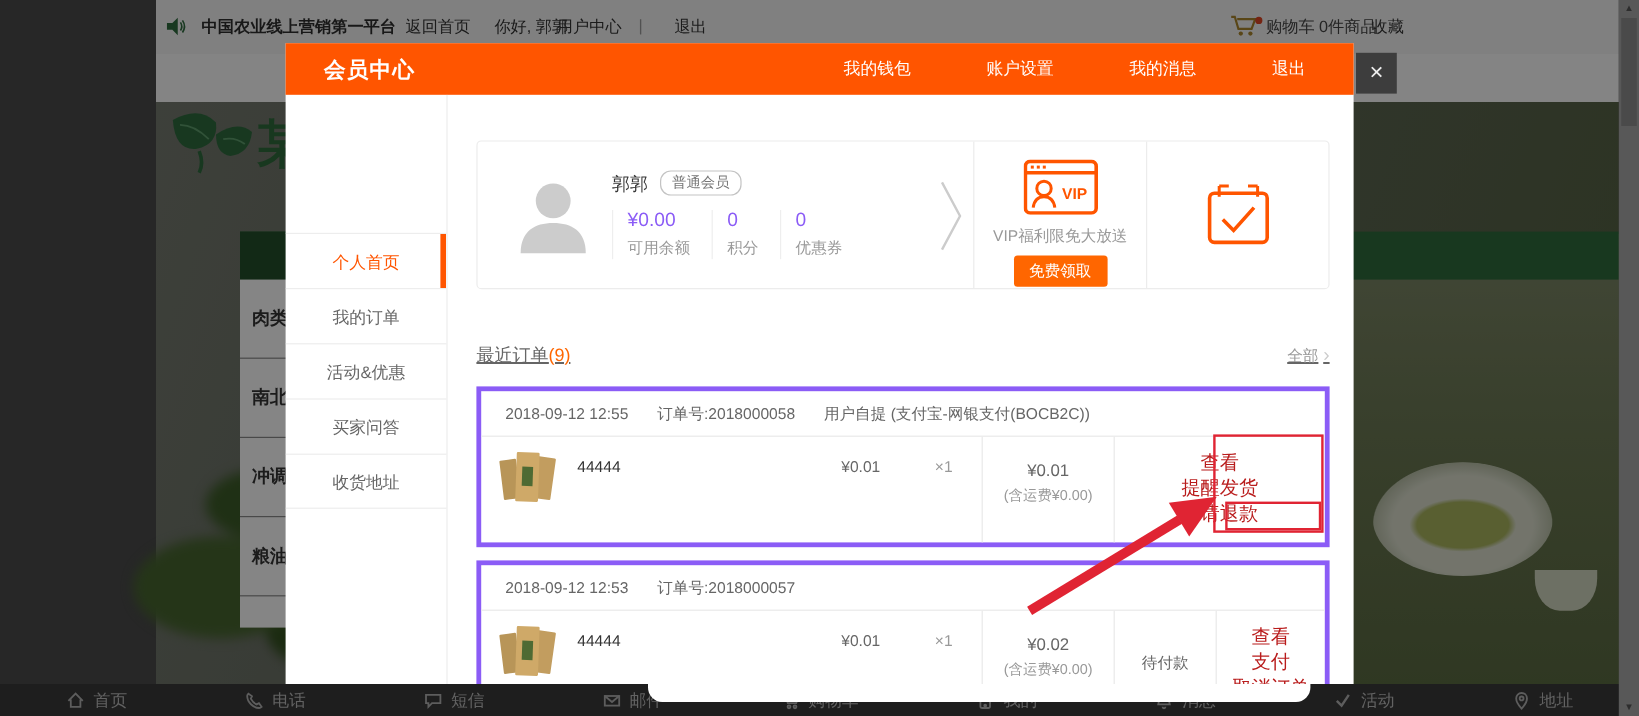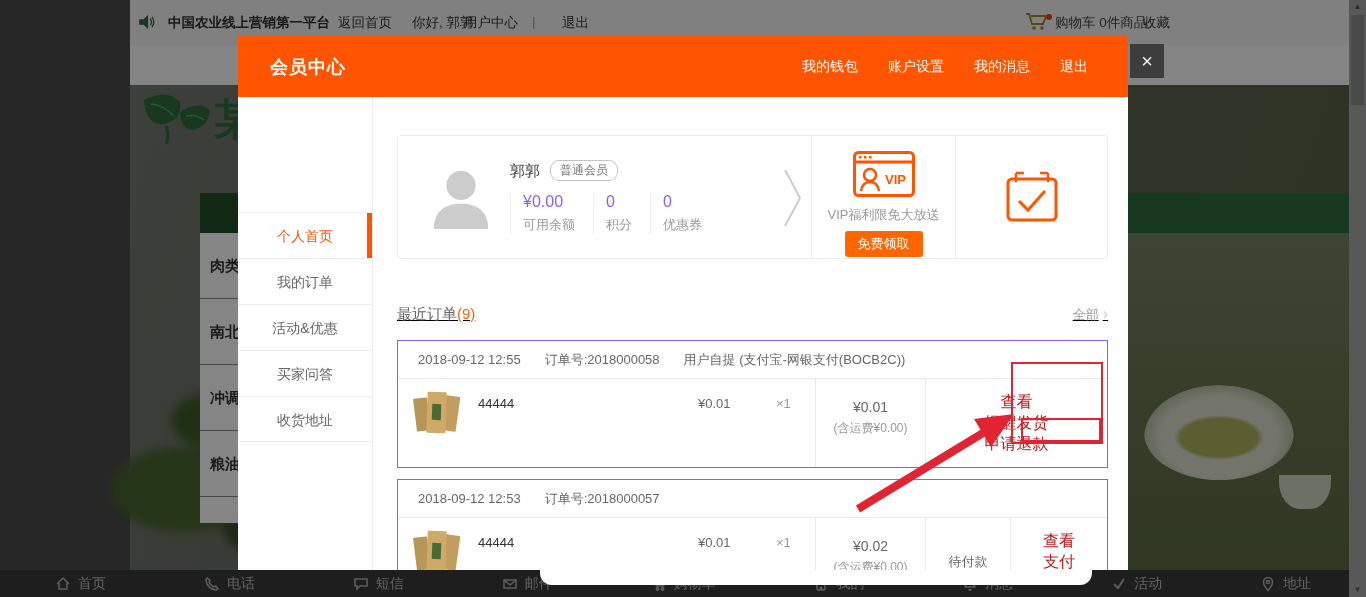--- a/index.html
+++ b/index.html
@@ -62,23 +62,23 @@
   .sb-thumb{position:absolute; left:2px; top:15px; width:13px; height:90px; background:#8d8d8d;}
   .sb-arrow.down{position:absolute; bottom:0; width:100%;}
 
   .overlay{position:absolute; inset:0; background:rgba(0,0,0,0.47); z-index:5;}
 
   
   .peek{position:absolute; left:540px; top:568px; width:552px; height:17px; background:#fff;
         border-radius:0 0 12px 12px; z-index:6;}
   .modal{position:absolute; left:238px; top:36px; width:890px; height:534px; background:#fff;
          z-index:7; display:flex; flex-direction:column;}
-  .m-header{height:61px; flex-shrink:0; background:#ff5500; display:flex; align-items:center; color:#fff;}
+  .m-header{height:43px; flex-shrink:0; background:#ff5500; display:flex; align-items:center; color:#fff;}
   .m-title{margin-left:32px; font-size:18px; font-weight:bold; letter-spacing:1px;}
-  .m-nav{margin-left:auto; margin-right:40px; display:flex; gap:30px; font-size:14px;}
+  .m-nav{margin-left:auto; margin-right:40px; display:flex; gap:63px; font-size:14px;}
   .m-nav span{cursor:pointer;}
   .m-close{position:absolute; left:1130px; top:44px; width:34px; height:34px; background:#3d3d3d;
            color:#eee; font-size:20px; line-height:34px; text-align:center; z-index:8; cursor:pointer;}
 
   .m-body{flex:1; display:flex; overflow:hidden;}
   .m-side{width:135px; flex-shrink:0; border-right:1px solid #ededed; padding-top:115px;}
   .side-item{height:46px; line-height:46px; text-align:center; font-size:14px; color:#666;
              border-top:1px solid #ededed; cursor:pointer;}
   .side-item:last-child{border-bottom:1px solid #ededed;}
   .side-item.active{color:#ff5500; box-shadow:inset -5px 0 0 0 #ff5500;}
@@ -104,21 +104,21 @@
   .vip-btn{margin-top:7px; background:#ff6600; color:#fff; font-size:13px; border:none; border-radius:3px;
            padding:4px 13px; cursor:pointer;}
   .cal-sec{flex:1; display:flex; align-items:center; justify-content:center;}
 
   .orders-head{margin-top:46px; display:flex; align-items:center; justify-content:space-between;text-decoration:underline;}
   .oh-left{font-size:15px; color:#666;}
   .oh-count{color:#ff6600;}
   .oh-right{font-size:13px; color:#999; cursor:pointer;}
   .oh-chev{color:#ccc; font-size:16px; margin-left:4px;}
 
-  .order-card{border:1px solid #8b5cf6; margin-top:16px;}
+  .order-card{border:4px solid #8b5cf6; margin-top:16px;}
   .order-card + .order-card{margin-top:11px;}
   .oc-head{height:38px; line-height:38px; padding-left:20px; font-size:13px; color:#666;
            border-bottom:1px solid #e9e9e9; display:flex; gap:24px; white-space:nowrap;}
   .oc-body{display:flex; height:88px;}
   .col-prod{width:417px; flex-shrink:0; position:relative;}
   .thumb{position:absolute; left:16px; top:10px; width:46px; height:46px; cursor:pointer;}
   .pk{position:absolute; border-radius:1px;}
   .pk1{left:1px; top:9px; width:14px; height:33px; background:#b89558; transform:rotate(-7deg);}
   .pk3{left:29px; top:7px; width:15px; height:35px; background:#c29d5f; transform:rotate(8deg);}
   .pk2{left:13px; top:3px; width:19px; height:41px; background:#cfa968; transform:rotate(2deg);}

